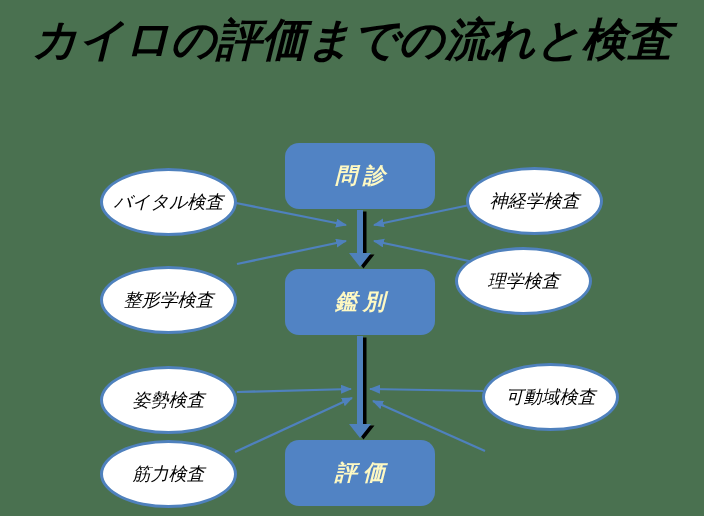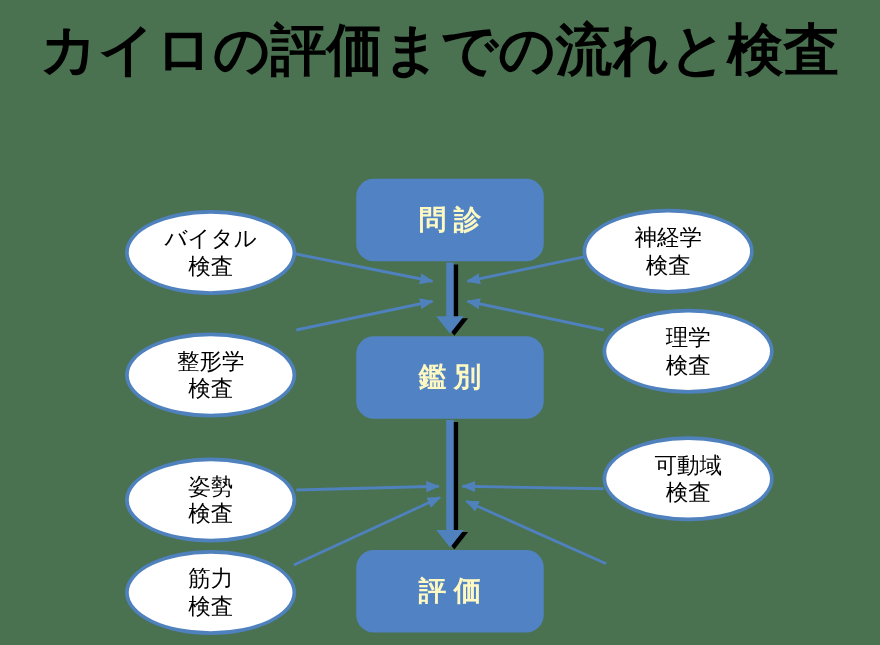--- a/index.html
+++ b/index.html
@@ -2,49 +2,50 @@
 <html><head>
 <meta charset="utf-8">
 <style>
   html,body{margin:0;padding:0;}
   .canvas{
     position:relative;
     width:704px;height:516px;
     background:#4A7150;
     overflow:hidden;
     font-family:"Liberation Sans","DejaVu Sans",sans-serif;
+    font-style:italic;
   }
   .title{
     position:absolute;top:10px;left:0;width:100%;
     text-align:center;white-space:nowrap;
     font-size:45px;font-weight:bold;color:#000000;
   }
   .arrow-layer{position:absolute;left:0;top:0;}
   .flow-box{
     position:absolute;width:150px;height:66px;
     background:#5183C4;border-radius:14px;
     display:flex;align-items:center;justify-content:center;
     color:#fef9c3;font-size:22px;font-weight:bold;
     letter-spacing:6px;text-indent:6px;
   }
   .box-monshin{left:285px;top:143px;}
   .box-kanbetsu{left:285px;top:269px;}
   .box-hyoka{left:285px;top:440px;}
   .test-ellipse{
     position:absolute;width:137px;height:68px;box-sizing:border-box;
     background:#FFFFFF;border:3px solid #4F81BD;border-radius:50%;
-    display:flex;flex-direction:column;align-items:center;justify-content:center;
+    display:flex;align-items:center;justify-content:center;
     color:#000000;font-size:18px;line-height:22px;text-align:right;
   }
   .el-vital{left:100px;top:168px;}
   .el-neuro{left:466px;top:167px;}
   .el-ortho{left:100px;top:266px;}
-  .el-physical{left:482px;top:247px;}
+  .el-physical{left:455px;top:247px;}
   .el-posture{left:100px;top:366px;}
-  .el-rom{left:482px;top:349px;}
+  .el-rom{left:482px;top:363px;}
   .el-muscle{left:100px;top:440px;}
   .el-palpation{left:482px;top:438px;height:70px;}
 </style>
 </head>
 <body>
 
 <div class="canvas">
 
   <div class="title">カイロの評価までの流れと検査</div>
 

